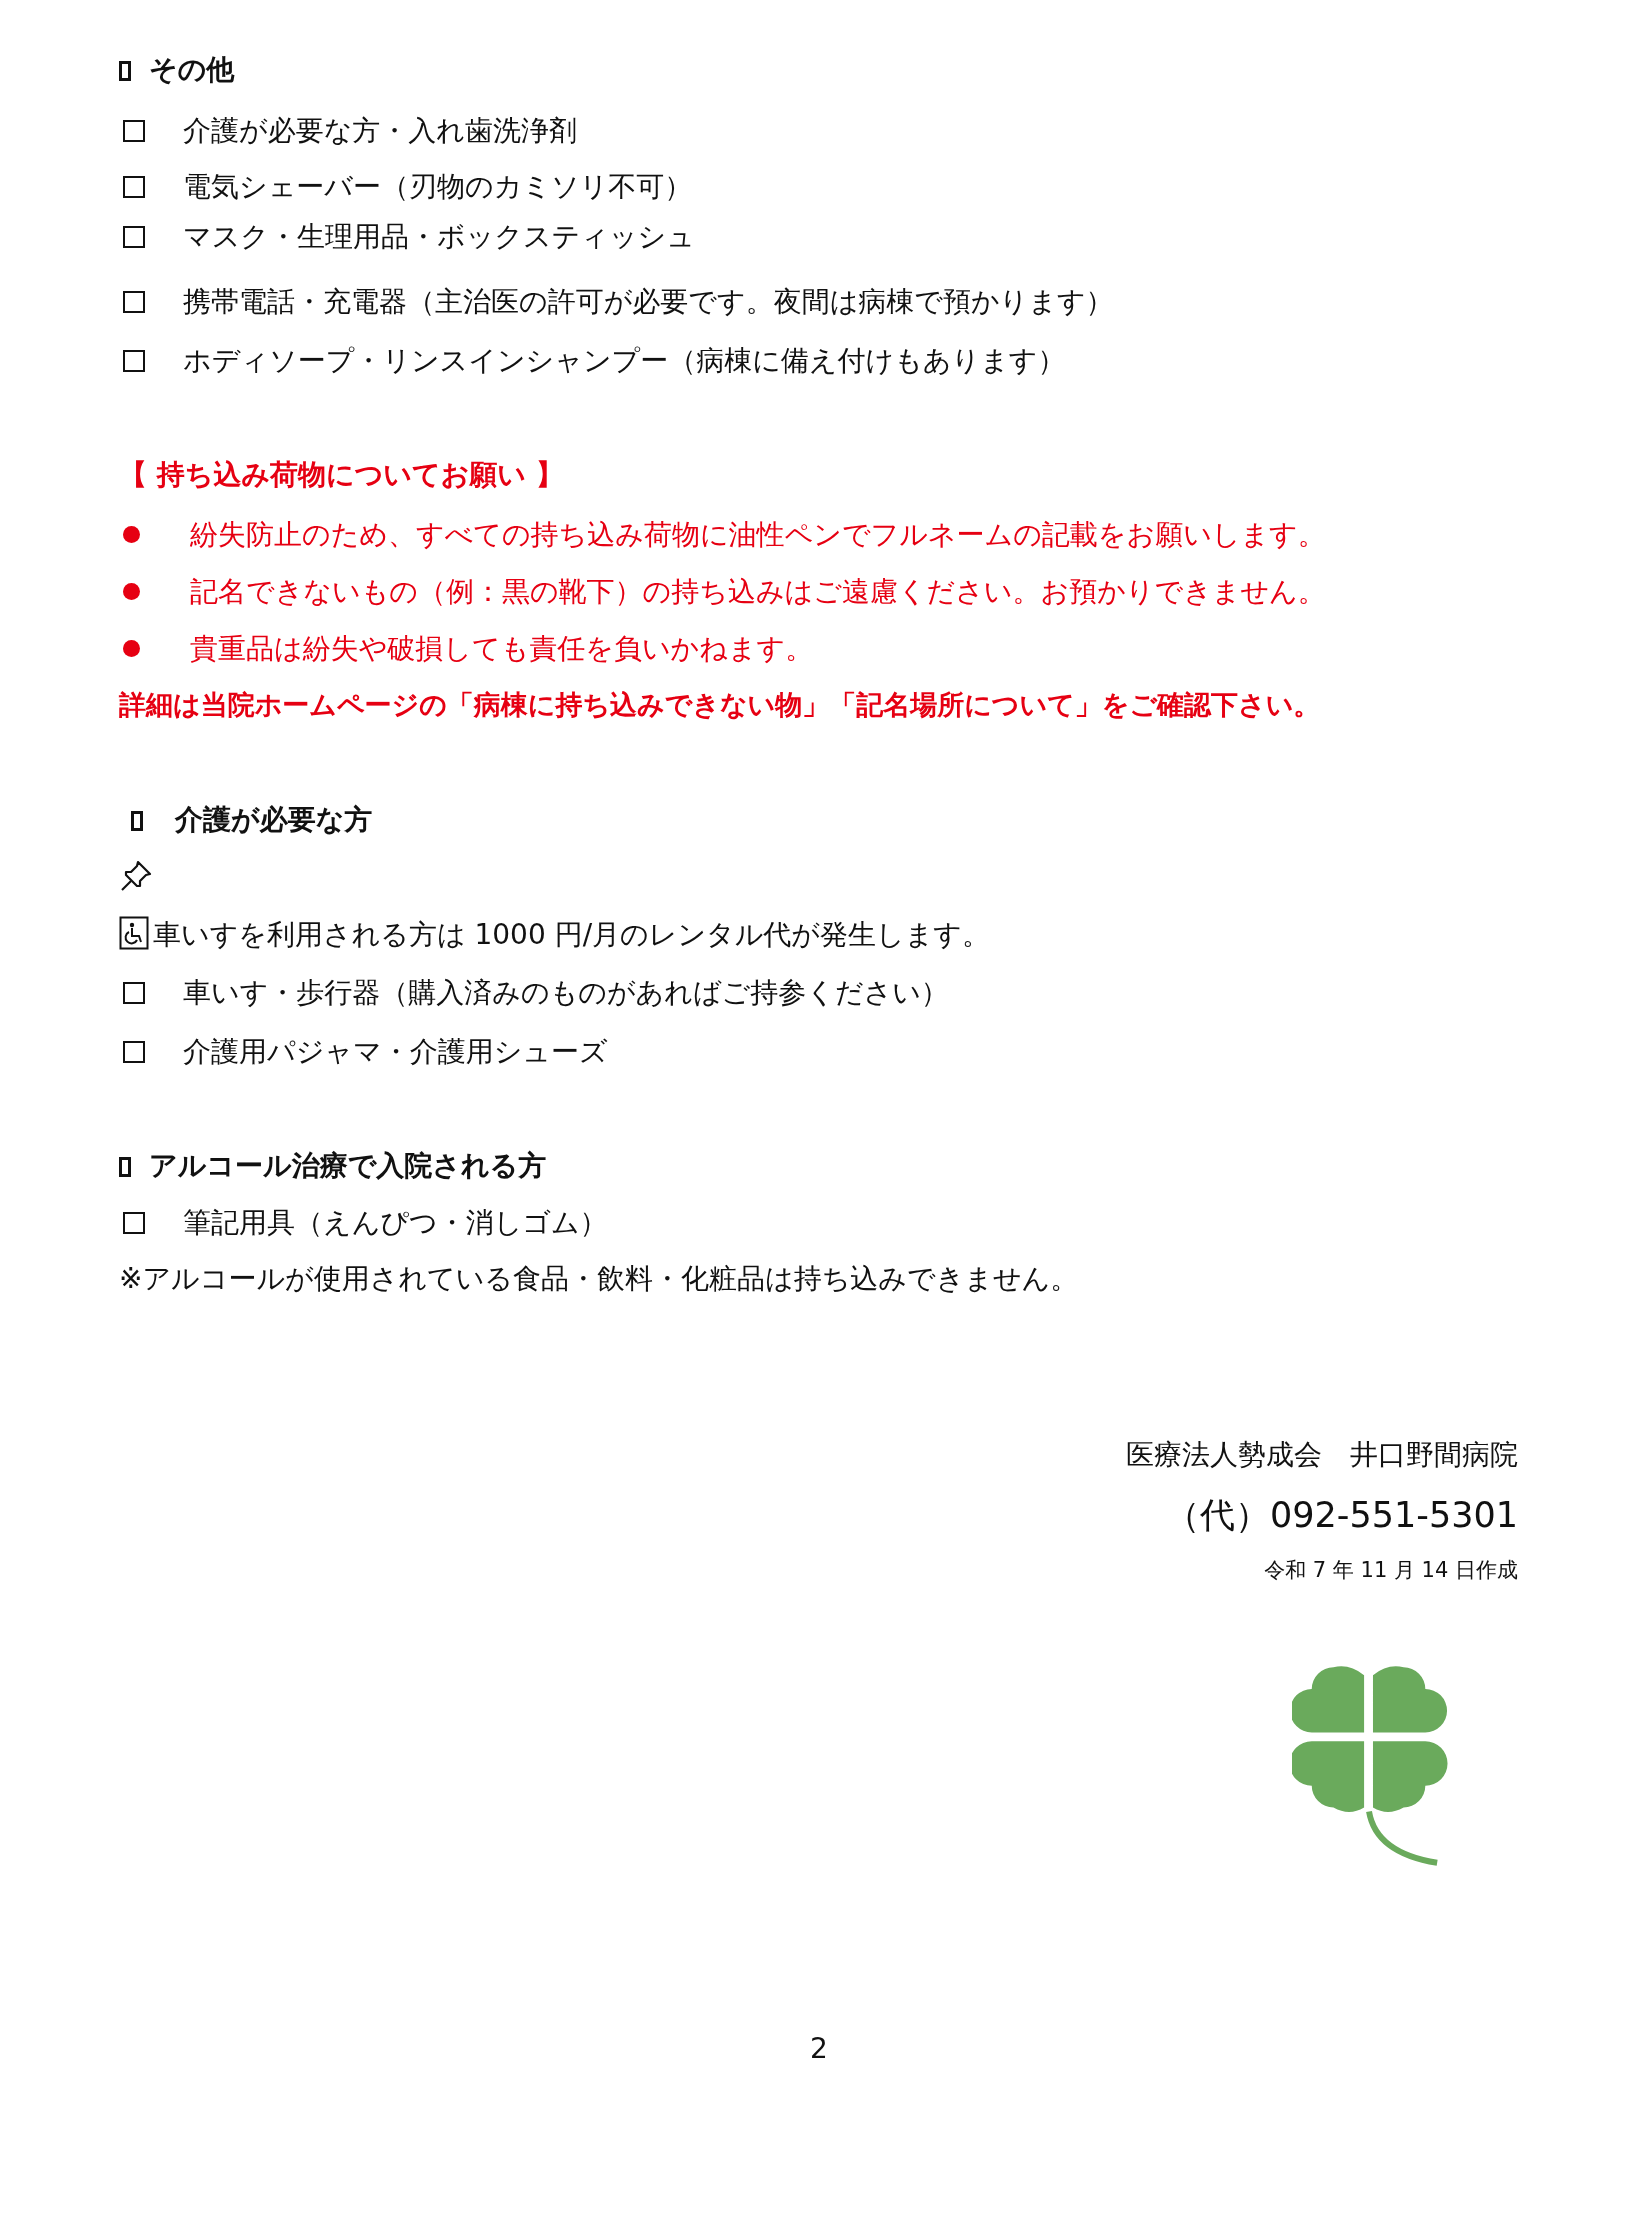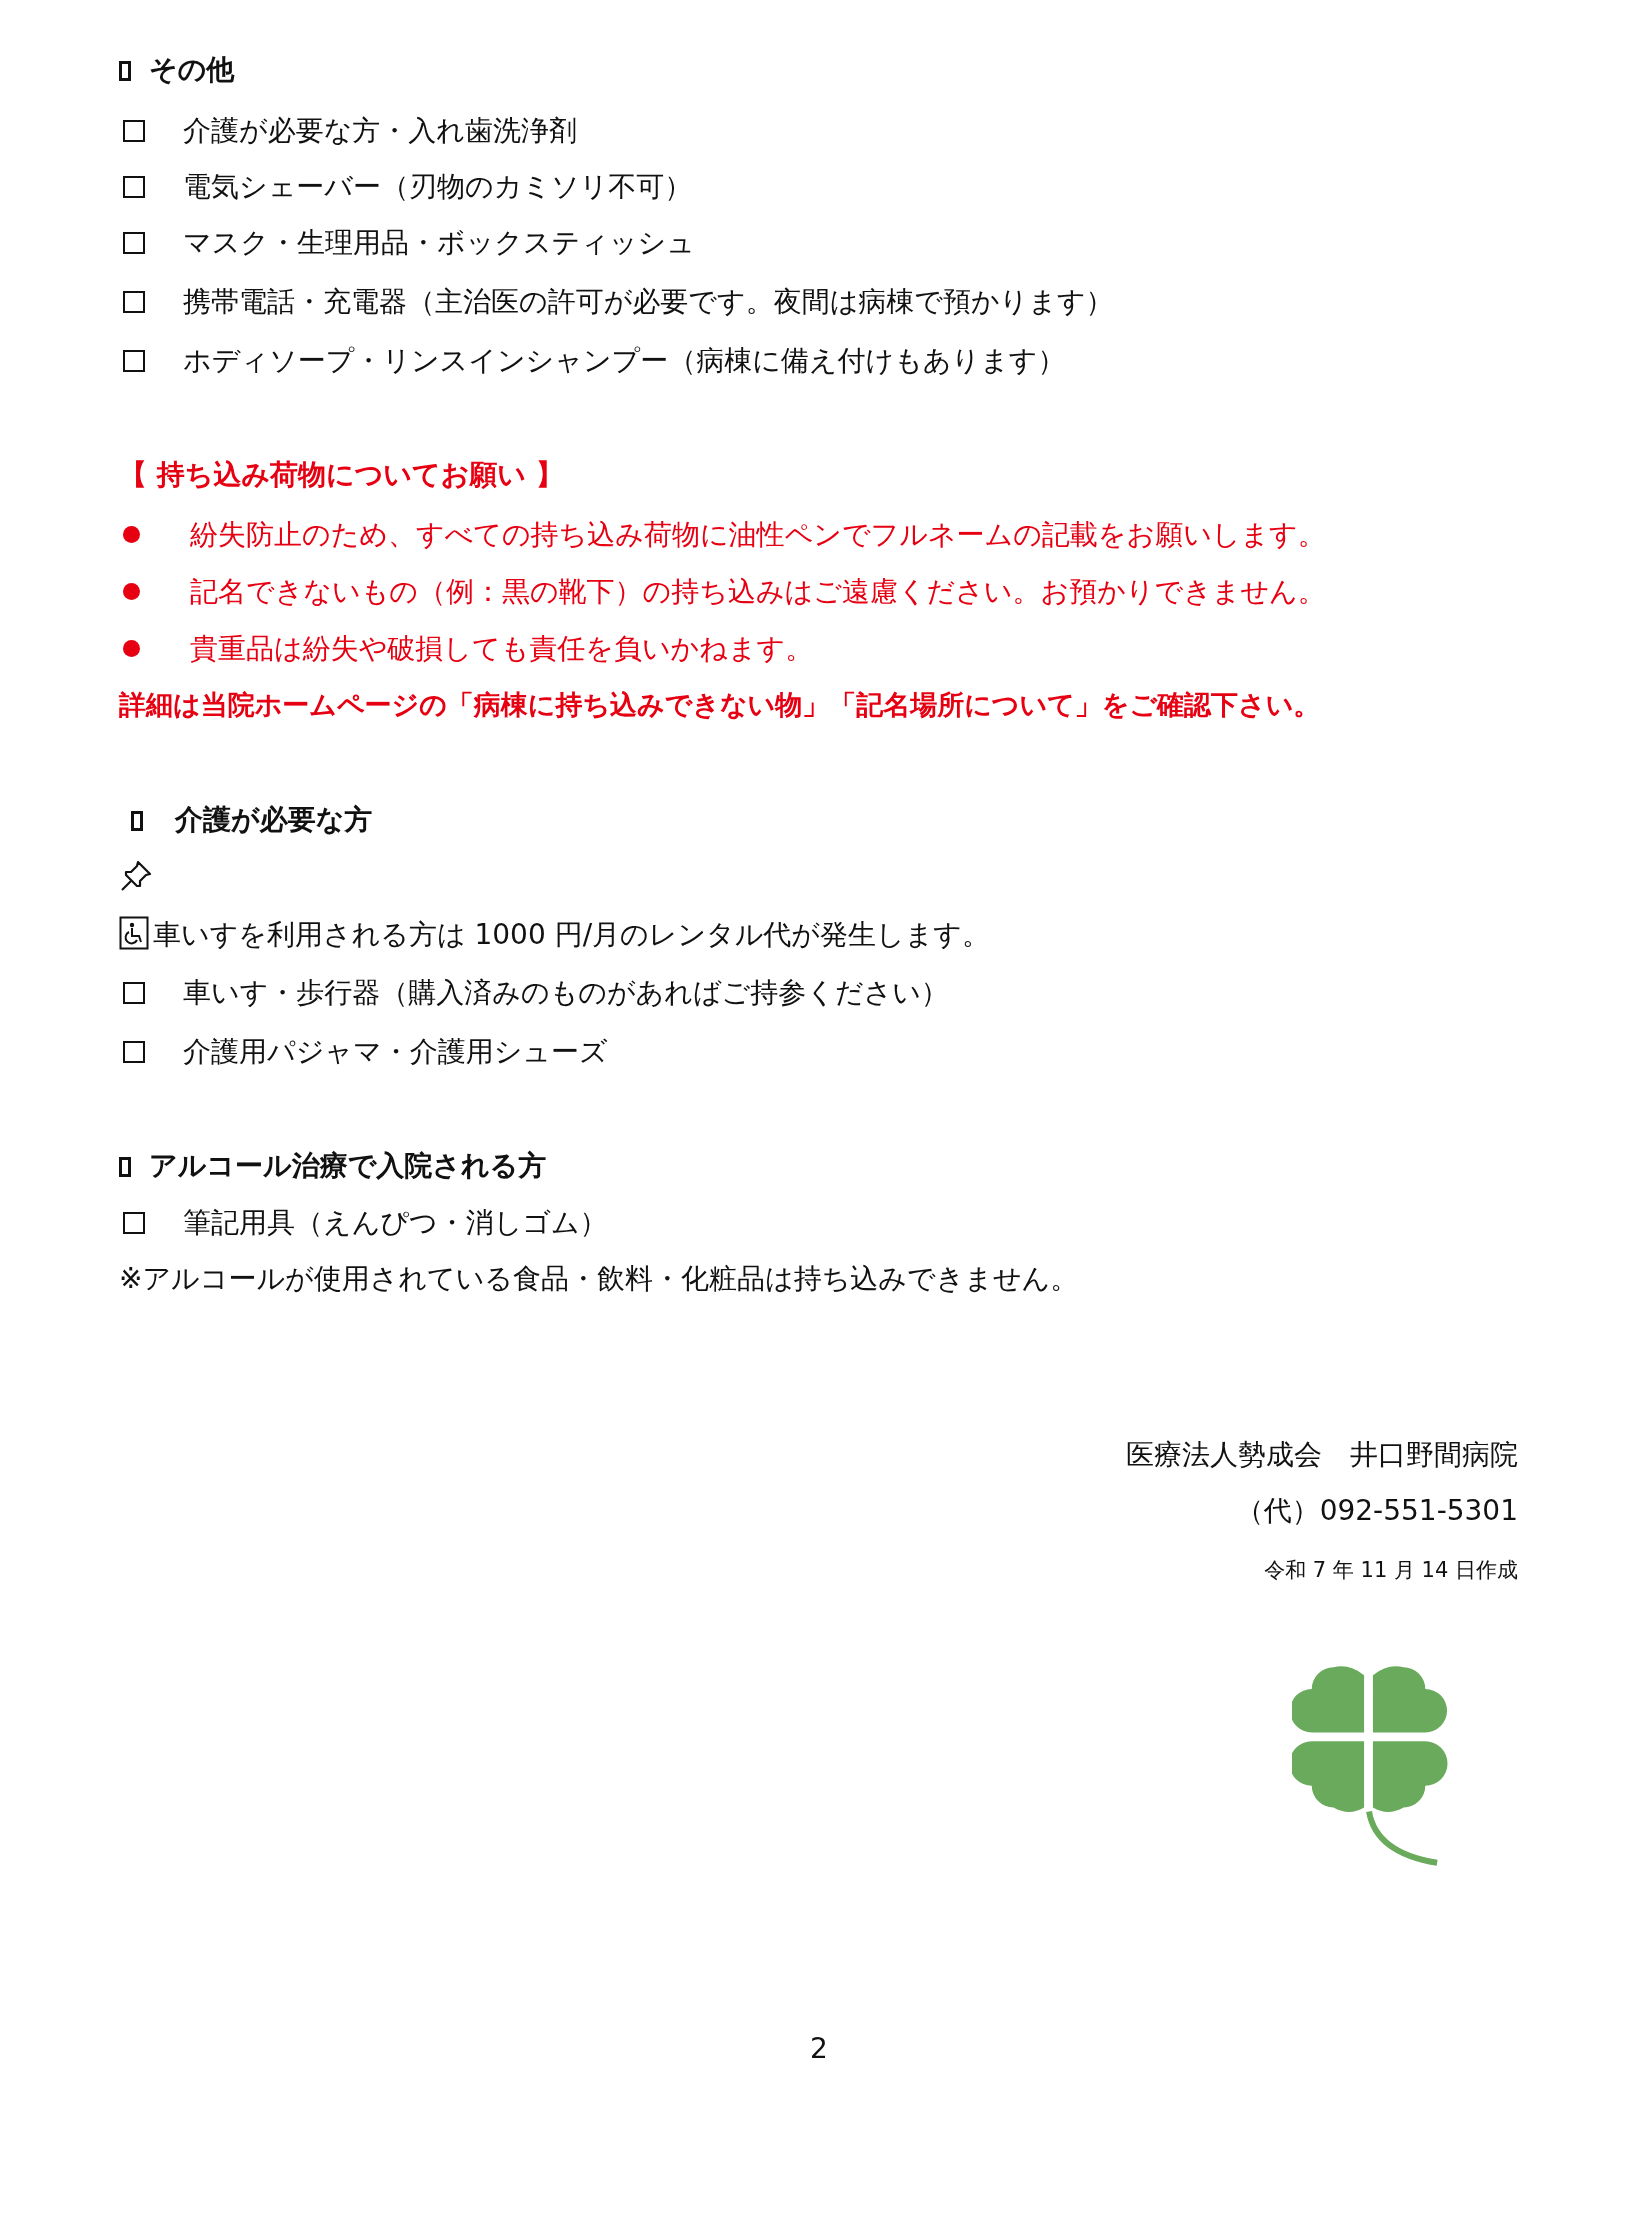--- a/index.html
+++ b/index.html
@@ -17,21 +17,21 @@
   .clover { position: absolute; left: 1292px; top: 1663px; width: 158px; height: 208px; }
 </style>
 </head>
 <body>
 
 <div class="line heading" style="top:50px;">
   <span class="box-sm"></span><span>その他</span>
 </div>
 <div class="line" style="top:111px;"><span class="box"></span><span>介護が必要な方・入れ歯洗浄剤</span></div>
 <div class="line" style="top:167px;"><span class="box"></span><span>電気シェーバー（刃物のカミソリ不可）</span></div>
-<div class="line" style="top:223px;"><span class="box"></span><span>マスク・生理用品・ボックスティッシュ</span></div>
+<div class="line" style="top:217px;"><span class="box"></span><span>マスク・生理用品・ボックスティッシュ</span></div>
 <div class="line" style="top:282px;"><span class="box"></span><span>携帯電話・充電器（主治医の許可が必要です。夜間は病棟で預かります）</span></div>
 <div class="line" style="top:341px;"><span class="box"></span><span>ホディソープ・リンスインシャンプー（病棟に備え付けもあります）</span></div>
 
 <div class="line heading red" style="top:455px;">【 持ち込み荷物についてお願い 】</div>
 <div class="line red" style="top:515px;"><span class="dot"></span><span>紛失防止のため、すべての持ち込み荷物に油性ペンでフルネームの記載をお願いします。</span></div>
 <div class="line red" style="top:572px;"><span class="dot"></span><span>記名できないもの（例：黒の靴下）の持ち込みはご遠慮ください。お預かりできません。</span></div>
 <div class="line red" style="top:629px;"><span class="dot"></span><span>貴重品は紛失や破損しても責任を負いかねます。</span></div>
 <div class="line heading red" style="top:685px; font-size:27px;">詳細は当院ホームページの「病棟に持ち込みできない物」「記名場所について」をご確認下さい。</div>
 
 <div class="line heading" style="top:800px;padding-left:12px;">
@@ -60,21 +60,21 @@
 <div class="line" style="top:973px;"><span class="box"></span><span>車いす・歩行器（購入済みのものがあればご持参ください）</span></div>
 <div class="line" style="top:1032px;"><span class="box"></span><span>介護用パジャマ・介護用シューズ</span></div>
 
 <div class="line heading" style="top:1146px;">
   <span class="box-sm"></span><span>アルコール治療で入院される方</span>
 </div>
 <div class="line" style="top:1203px;"><span class="box"></span><span>筆記用具（えんぴつ・消しゴム）</span></div>
 <div class="line" style="top:1259px;">※アルコールが使用されている食品・飲料・化粧品は持ち込みできません。</div>
 
 <div class="right" style="top:1436px; font-size:28px;">医療法人勢成会　井口野間病院</div>
-<div class="right" style="top:1492px; font-size:28px;">（代）092-551-5301</div>
+<div class="right" style="top:1492px; font-size:35px;">（代）092-551-5301</div>
 <div class="right" style="top:1556px; font-size:21px;">令和 7 年 11 月 14 日作成</div>
 
 <div class="clover">
   <svg width="158" height="208" viewBox="0 0 160 210">
     <g fill="#6aaa5c">
 
       <path d="M73 3 L73 70 L20 70 A22 22 0 0 1 20 26 A22 22 0 0 1 42 4 Q58 0 73 12 Z"></path>
 
       <path d="M82 3 L82 70 L135 70 A22 22 0 0 0 135 26 A22 22 0 0 0 113 4 Q97 0 82 12 Z"></path>
 

